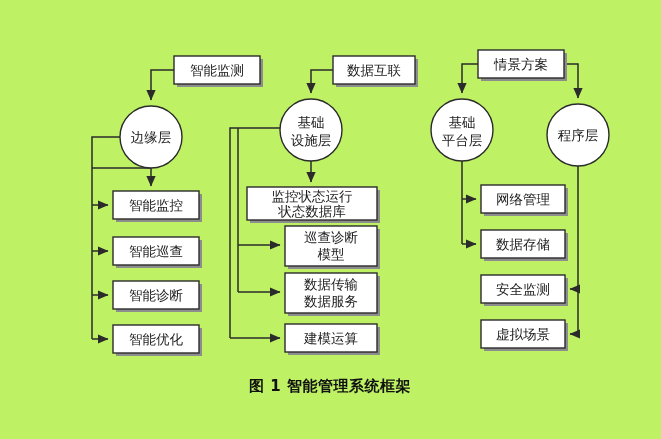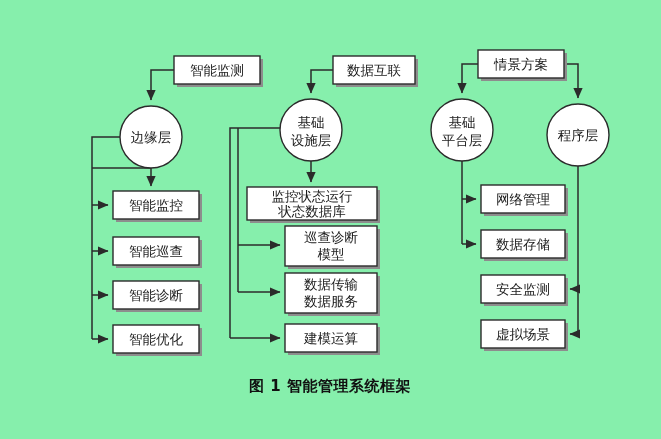--- a/index.html
+++ b/index.html
@@ -10,21 +10,21 @@
   body {
     width: 661px;
     height: 439px;
     font-family: "DejaVu Sans", "Liberation Sans", sans-serif;
     overflow: hidden;
   }
   #figure-root {
     position: relative;
     width: 661px;
     height: 439px;
-    background: #86efac;
+    background: #bef264;
   }
   #diagram-svg {
     position: absolute;
     left: 0;
     top: 0;
     width: 661px;
     height: 439px;
   }
   .node-text {
     font-family: "DejaVu Sans", "Liberation Sans", sans-serif;

